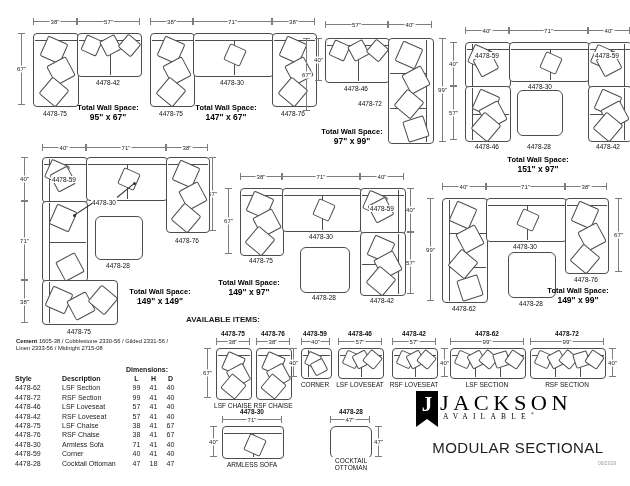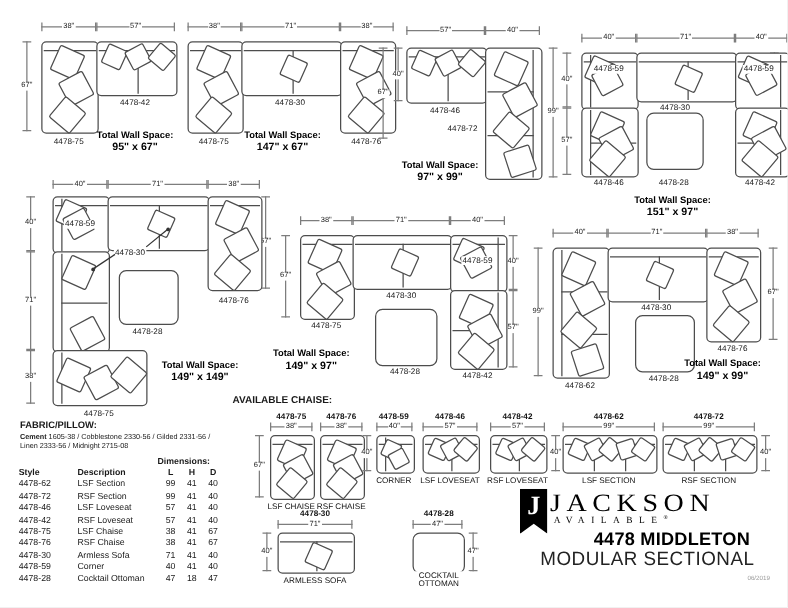--- a/index.html
+++ b/index.html
@@ -57,21 +57,20 @@
   .prodtype{position:absolute;right:27px;top:439px;font-size:15.5px;color:#222;letter-spacing:.4px;
             transform:scaleX(.97);transform-origin:100% 0}
   .datecode{position:absolute;right:14px;top:460px;font-size:5px;color:#999}
 </style>
 </head>
 <body>
 
 <div id="page">
 
   <div class="abs" style="left:16px;top:335px">
-    <div class="fabhead">FABRIC/PILLOW:</div>
     <div class="fabline" style="margin-top:3px"><b>Cement</b><span> 1605-38 / Cobblestone 2330-56 / Gilded 2331-56 /</span></div>
     <div class="fabline">Linen 2333-56 / Midnight 2715-08</div>
   </div>
 
   <div class="dimshdr">Dimensions:</div>
   <table class="spec">
     <thead>
         <tr id="spec-head">
           <th>Style</th>
           <th>Description</th>
@@ -140,26 +139,25 @@
         <tr>
           <td>4478-28</td>
           <td>Cocktail Ottoman</td>
           <td>47</td>
           <td>18</td>
           <td>47</td>
         </tr>
       </tbody>
   </table>
 
-  <div class="avhead">AVAILABLE CHAISE:</div>
+  <div class="avhead">AVAILABLE ITEMS:</div>
 
   <div class="mark"><span>J</span></div>
   <div class="brandname">JACKSON</div>
   <div class="wordmark"><span>AVAILABLE</span><sup>®</sup></div>
-  <div class="collection">4478 MIDDLETON</div>
   <div class="prodtype">MODULAR SECTIONAL</div>
   <div class="datecode">06/2019</div>
 <div class="abs">
       <div class="dimh" style="left: 33px; top: 18px; width: 44px; height: 7px;">
         <div class="ln"></div>
         <div class="tk a"></div>
         <div class="tk b"></div>
         <span class="dlbl">38"</span>
       </div>
       <div class="dimh" style="left: 77px; top: 18px; width: 63px; height: 7px;">

